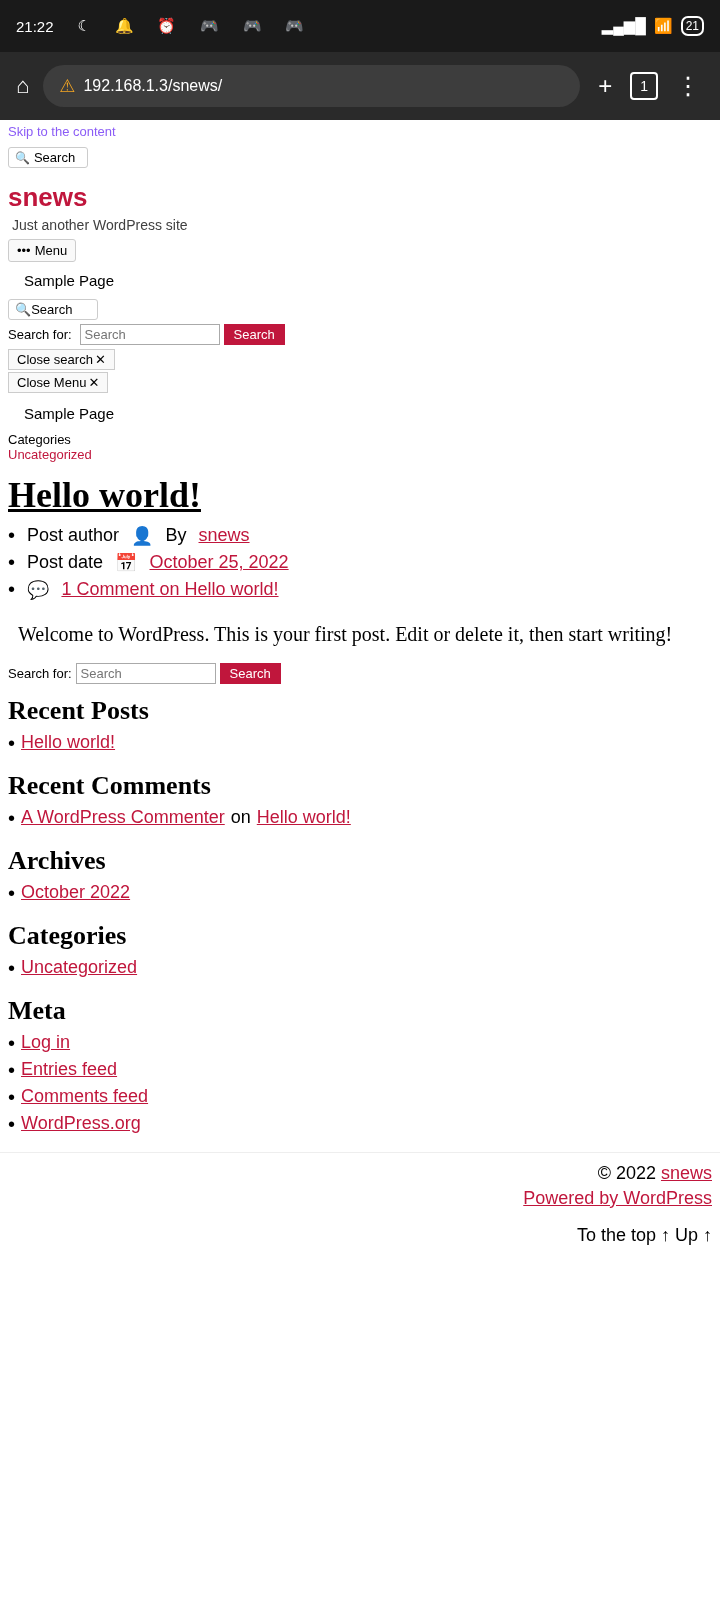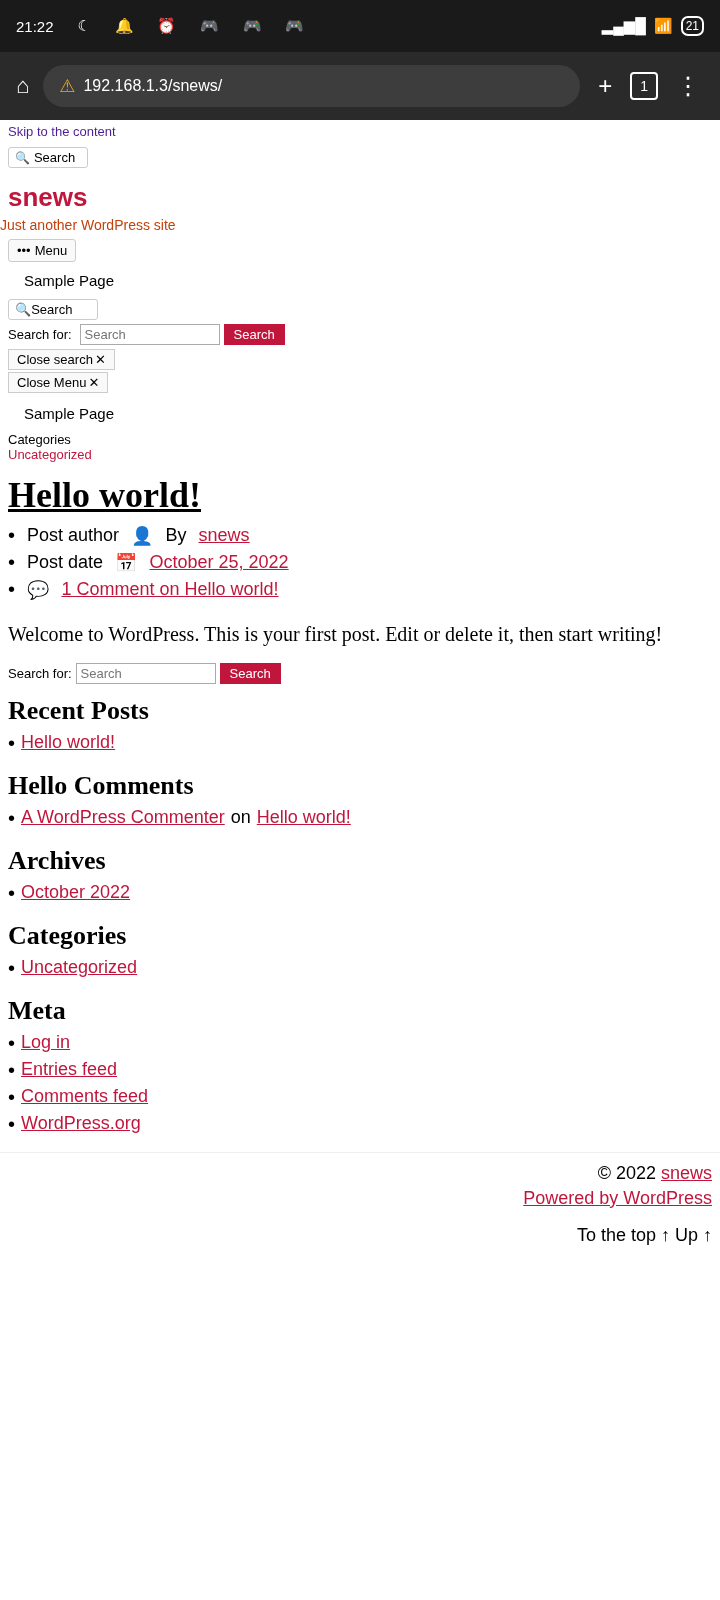--- a/index.html
+++ b/index.html
@@ -88,21 +88,21 @@
       padding: 0;
       background: #fff;
     }
 
     
     .skip-link {
       display: block;
       padding: 4px 8px;
       font-size: 13px;
       font-family: Arial, sans-serif;
-      color: #4c1d95;
+      color: #8b5cf6;
       text-decoration: none;
     }
 
     
     .top-search-small {
       padding: 4px 8px;
     }
     .search-box-small {
       display: flex;
       align-items: center;
@@ -120,24 +120,24 @@
       padding: 10px 8px 2px;
     }
     .site-title a {
       color: #c0163c;
       text-decoration: none;
       font-size: 26px;
       font-family: Arial, sans-serif;
       font-weight: bold;
     }
     .site-tagline {
-      padding: 2px 0;
+      padding: 2px 12px;
       font-size: 14px;
       font-family: Arial, sans-serif;
-      color: #c2410c;
+      color: #404040;
     }
 
     
     .menu-btn-area {
       padding: 4px 8px;
     }
     .menu-btn {
       border: 1px solid #ccc;
       border-radius: 3px;
       padding: 3px 8px;
@@ -256,21 +256,21 @@
     .post-meta li::before {
       content: '•';
       font-size: 20px;
     }
     .post-meta a {
       color: #c0163c;
       text-decoration: underline;
     }
 
     .post-content {
-      padding: 10px 8px;
+      padding: 10px 18px;
       font-size: 20px;
       line-height: 1.5;
     }
 
     
     .bottom-search {
       padding: 4px 8px;
       font-family: Arial, sans-serif;
       font-size: 13px;
       display: flex;
@@ -478,21 +478,21 @@
   <div class="sidebar-section">
     <h2>Recent Posts</h2>
     <ul>
       <li>
         <a href="#">Hello world!</a>
       </li>
     </ul>
   </div>
 
   <div class="sidebar-section">
-    <h2>Hello Comments</h2>
+    <h2>Recent Comments</h2>
     <ul>
       <li>
         <a href="#">A WordPress Commenter</a>
         <span>on</span>
         <a href="#">Hello world!</a>
       </li>
     </ul>
   </div>
 
   <div class="sidebar-section">

